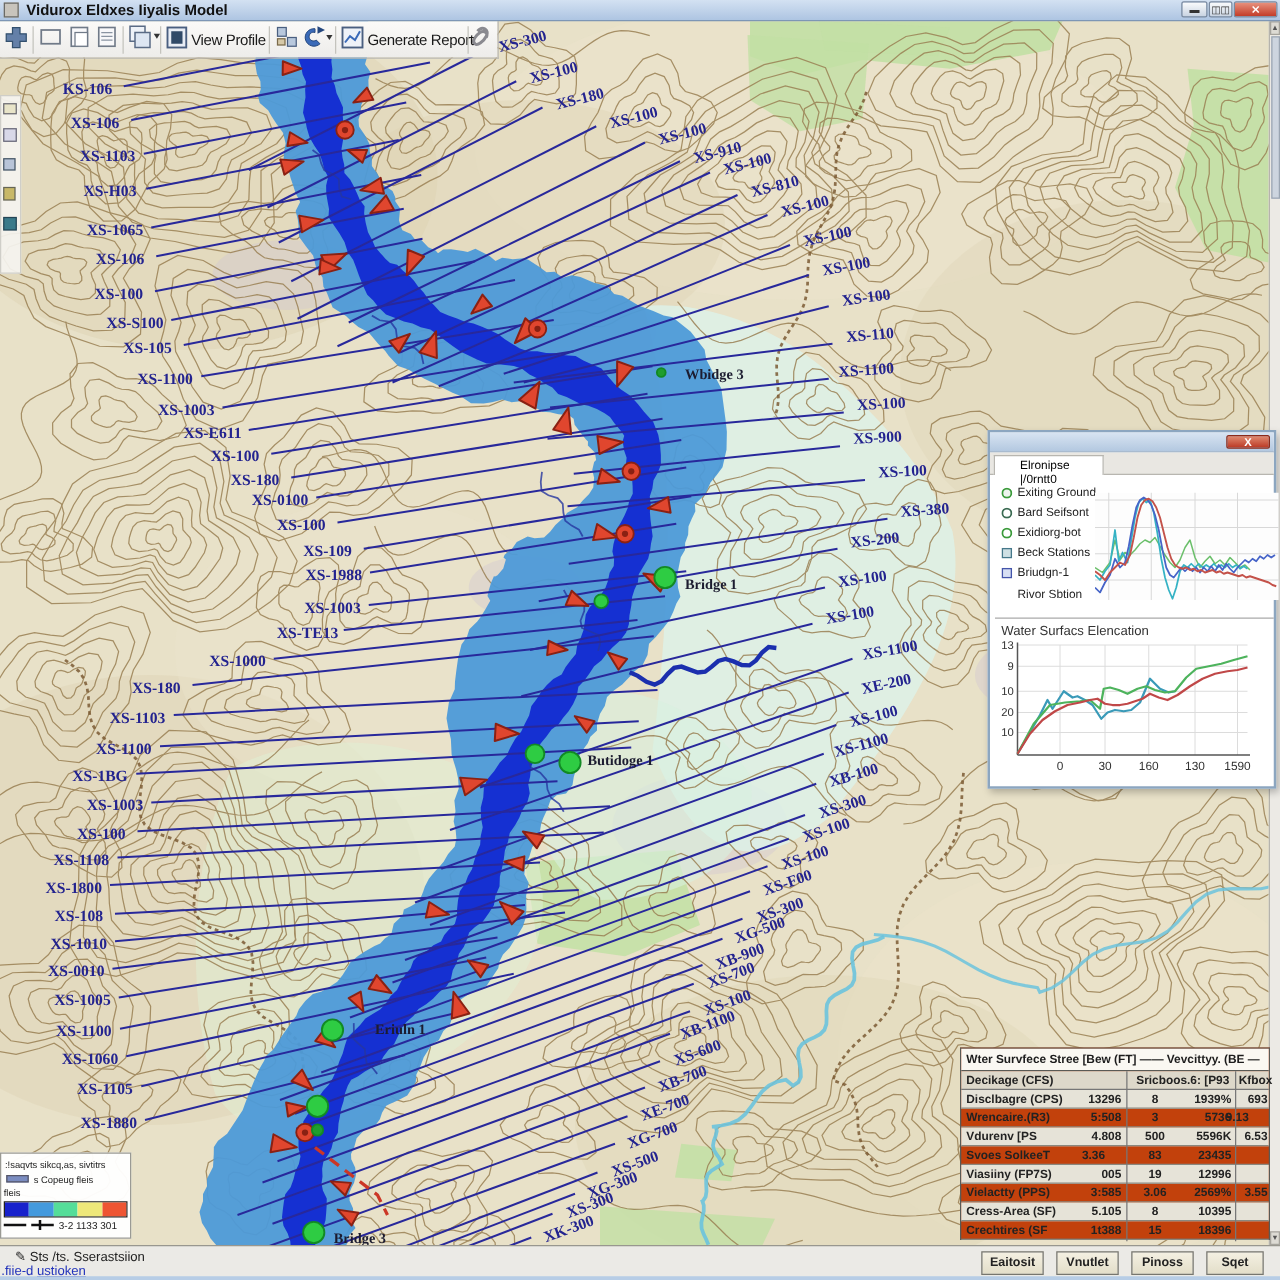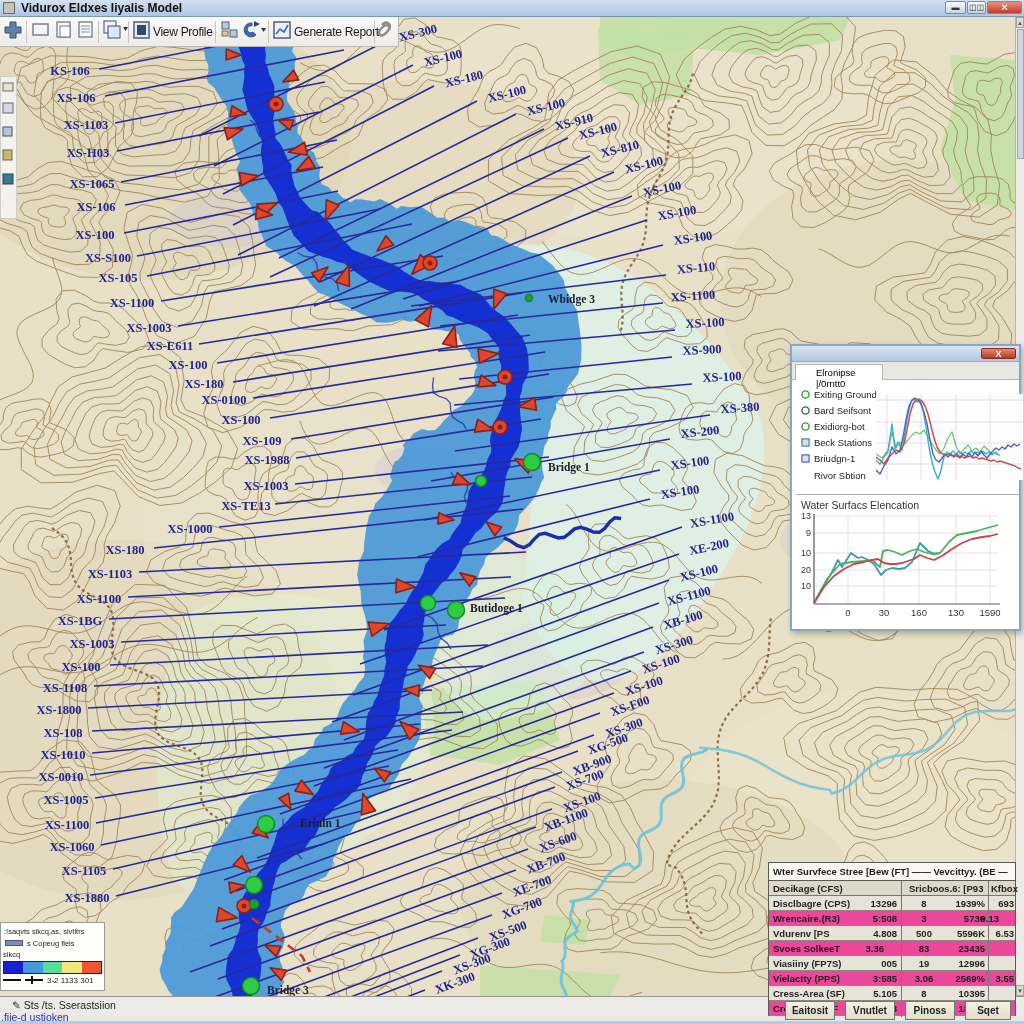--- a/index.html
+++ b/index.html
@@ -18,21 +18,21 @@
 #scroll .arr { position:absolute; left:0px; width:8px; height:11px; background:#dddbd4; border:1px solid #a6a49d; font-size:6px; text-align:center; line-height:10px; color:#555; }
 #dialog { position:absolute; left:790px; top:344px; width:231px; height:287px; background:#fff; border:2px solid #8ca6c0; box-shadow:2px 3px 6px rgba(0,0,0,0.25); z-index:40; }
 #dlgtitle { position:absolute; left:0; top:0; width:100%; height:16px; background:linear-gradient(#d8e4f2,#b3c8e0); border-bottom:1px solid #93a9c2; }
 #dlgx { position:absolute; right:3px; top:2px; width:35px; height:11px; background:linear-gradient(#e08a70,#bb3a26); border:1px solid #8a2a1a; border-radius:2px; color:#fff; font-size:9px; font-weight:bold; text-align:center; line-height:10px; }
 #dlgtabs { position:absolute; left:0; top:16px; width:100%; height:18px; background:#e9e7e2; border-bottom:1px solid #b8b6b0; }
 #dlgtab1 { position:absolute; left:3px; top:2px; width:88px; height:16px; background:#fff; border:1px solid #b8b6b0; border-bottom:none; font-size:9.5px; padding:2px 0 0 20px; }
 .leg { position:absolute; left:9px; font-size:9.5px; color:#222; }
 .legicon { position:absolute; left:9px; width:9px; height:9px; }
 #dlgsep { position:absolute; left:4px; top:148px; width:223px; height:1px; background:#aaa; }
 #wse { position:absolute; left:9px; top:153px; font-size:10.5px; color:#333; }
-#dtable { position:absolute; left:768px; top:838px; width:248px; height:154px; background:#ec4899; border:1px solid #5a5a55; z-index:35; font-size:9.5px; color:#1c1c1c;margin-top:24px; }
+#dtable { position:absolute; left:768px; top:838px; width:248px; height:154px; background:#c2410c; border:1px solid #5a5a55; z-index:35; font-size:9.5px; color:#1c1c1c; }
 #dtable .hdr1 { position:absolute; left:0; top:0; width:100%; height:18px; border-bottom:1px solid #5a5a55; font-weight:bold; font-size:9.5px; padding:3px 0 0 4px; background:#faf8f2; }
 #dtable .hdr2 { position:absolute; left:0; top:18px; width:100%; height:15px; border-bottom:1px solid #777; font-weight:bold; background:#ddd8ca; }
 .trow { position:absolute; left:0; width:100%; height:15px; border-bottom:1px solid #8a887f; }
 .trow.alt { background:#e6e3d8; }
 .tc { position:absolute; top:2px; white-space:nowrap; font-weight:bold; color:#222; }
 #vline1 { position:absolute; left:132px; top:18px; width:1px; height:136px; background:#777; }
 #vline2 { position:absolute; left:219px; top:18px; width:1px; height:136px; background:#777; }
 #legend { position:absolute; left:0px; top:922px; width:105px; height:69px; background:rgba(255,255,255,0.96); border:1px solid #9a9a94; z-index:35; font-size:7.5px; color:#222; }
 #status { position:absolute; left:0; top:996px; width:1024px; height:28px; background:#ebeae6; border-top:1px solid #98978f; z-index:30; }
 #status .l1 { position:absolute; left:12px; top:2px; font-size:10.5px; color:#222; }
@@ -807,21 +807,21 @@
     <div id="vline2"></div>
 </div>
 <div class="sbtn" style="left:785px;top:1001px;width:50px;position:absolute">Eaitosit</div>
 <div class="sbtn" style="left:845px;top:1001px;width:50px;position:absolute">Vnutlet</div>
 <div class="sbtn" style="left:905px;top:1001px;width:50px;position:absolute">Pinoss</div>
 <div class="sbtn" style="left:965px;top:1001px;width:46px;position:absolute">Sqet</div>
 <div id="legend">
   <div style="position:absolute;left:3px;top:4px">:!saqvts sikcq,as, sivtitrs</div>
   <div style="position:absolute;left:4px;top:17px;width:18px;height:6px;background:#7a8cc0;border:1px solid #556"></div>
   <div style="position:absolute;left:26px;top:16px">s Copeug fleis</div>
-  <div style="position:absolute;left:2px;top:27px">sikcq</div>
+  <div style="position:absolute;left:2px;top:27px">fleis</div>
   <div style="position:absolute;left:2px;top:38px;width:99px;height:13px;border:1px solid #222;display:flex">
     <div style="flex:1;background:#1822cc"></div>
       <div style="flex:1;background:#449add"></div>
       <div style="flex:1;background:#55dd99"></div>
       <div style="flex:1;background:#eee87a"></div>
       <div style="flex:1;background:#ee5533"></div>
   </div>
   <div style="position:absolute;left:2px;top:56px;width:18px;height:2px;background:#111"></div>
   <div style="position:absolute;left:24px;top:56px;width:18px;height:2px;background:#111"></div>
   <div style="position:absolute;left:30px;top:53px;width:2px;height:8px;background:#111"></div>

